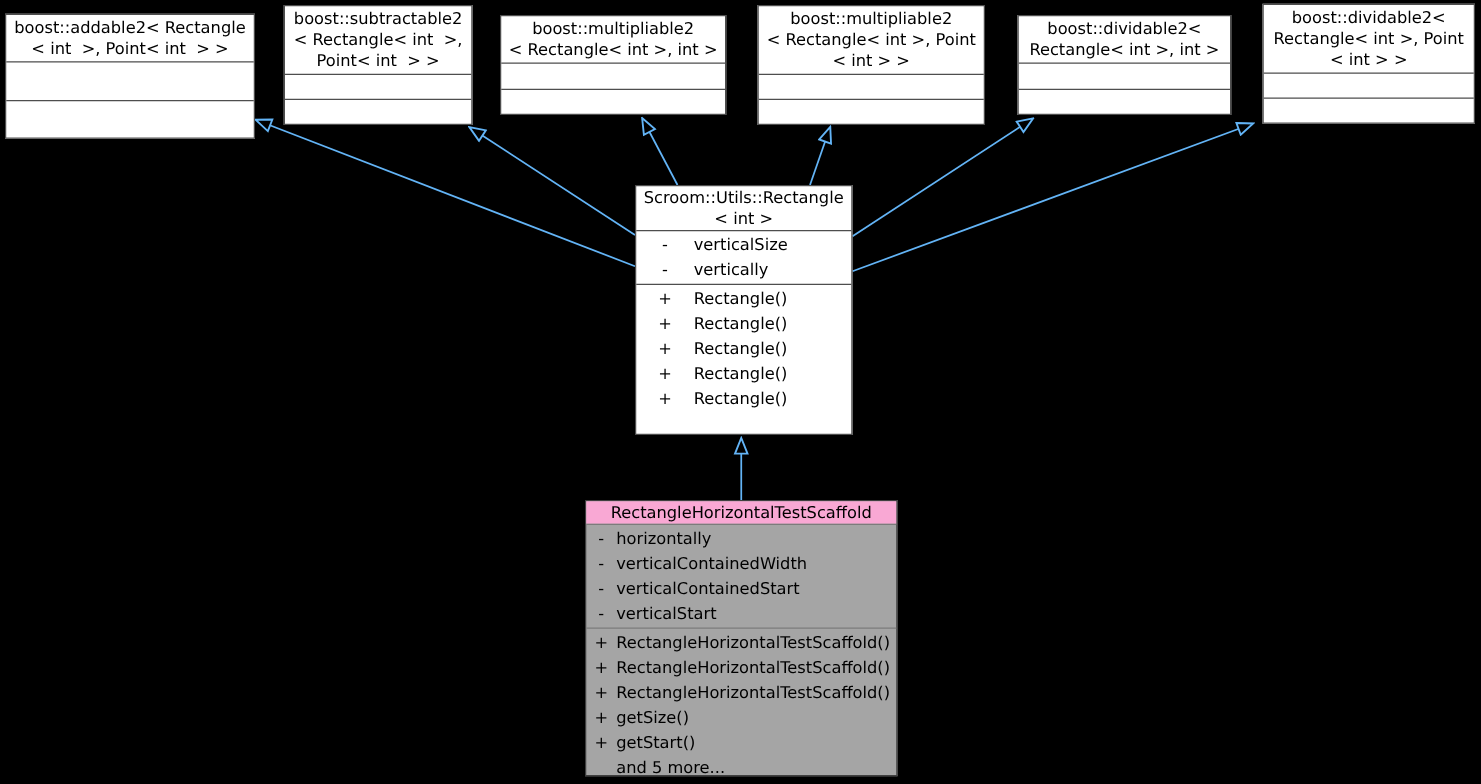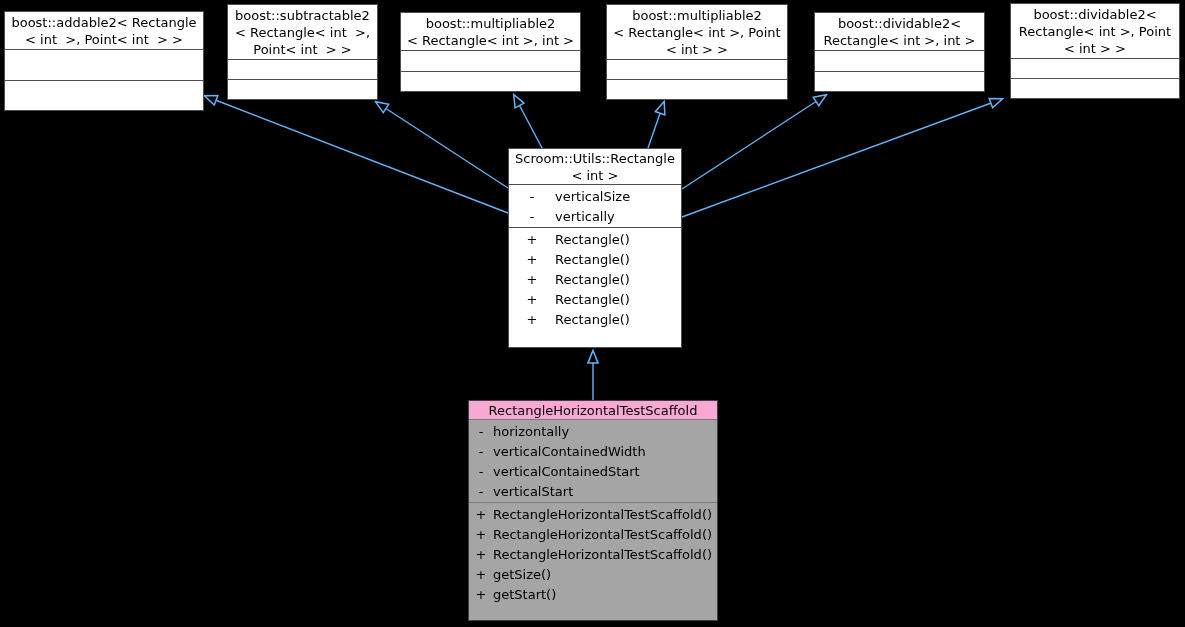--- a/index.html
+++ b/index.html
@@ -195,14 +195,18 @@
       <span class="nm">RectangleHorizontalTestScaffold()</span>
     </div>
     <div class="row">
       <span class="vis">+</span>
       <span class="nm">getSize()</span>
     </div>
     <div class="row">
       <span class="vis">+</span>
       <span class="nm">getStart()</span>
     </div>
+    <div class="row">
+      <span class="vis"></span>
+      <span class="nm">and 5 more...</span>
+    </div>
   </div>
 </div>
 
 </body></html>

